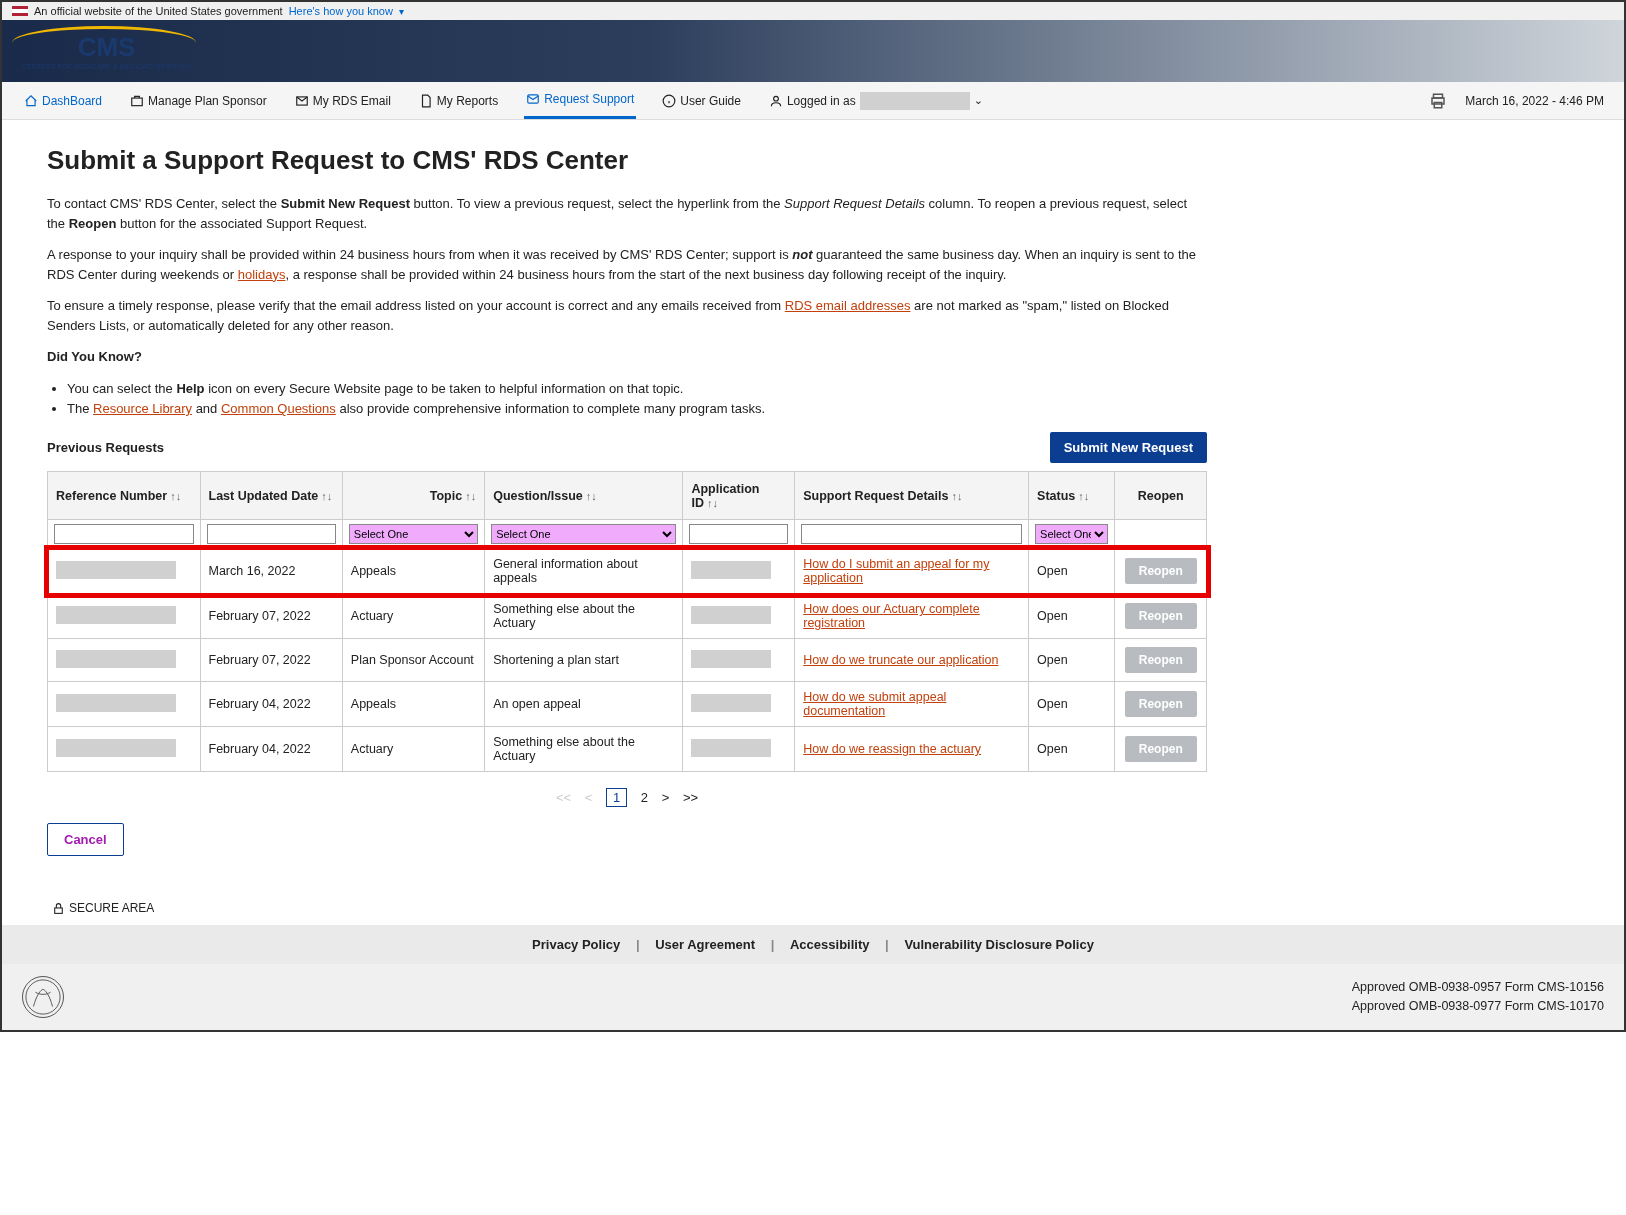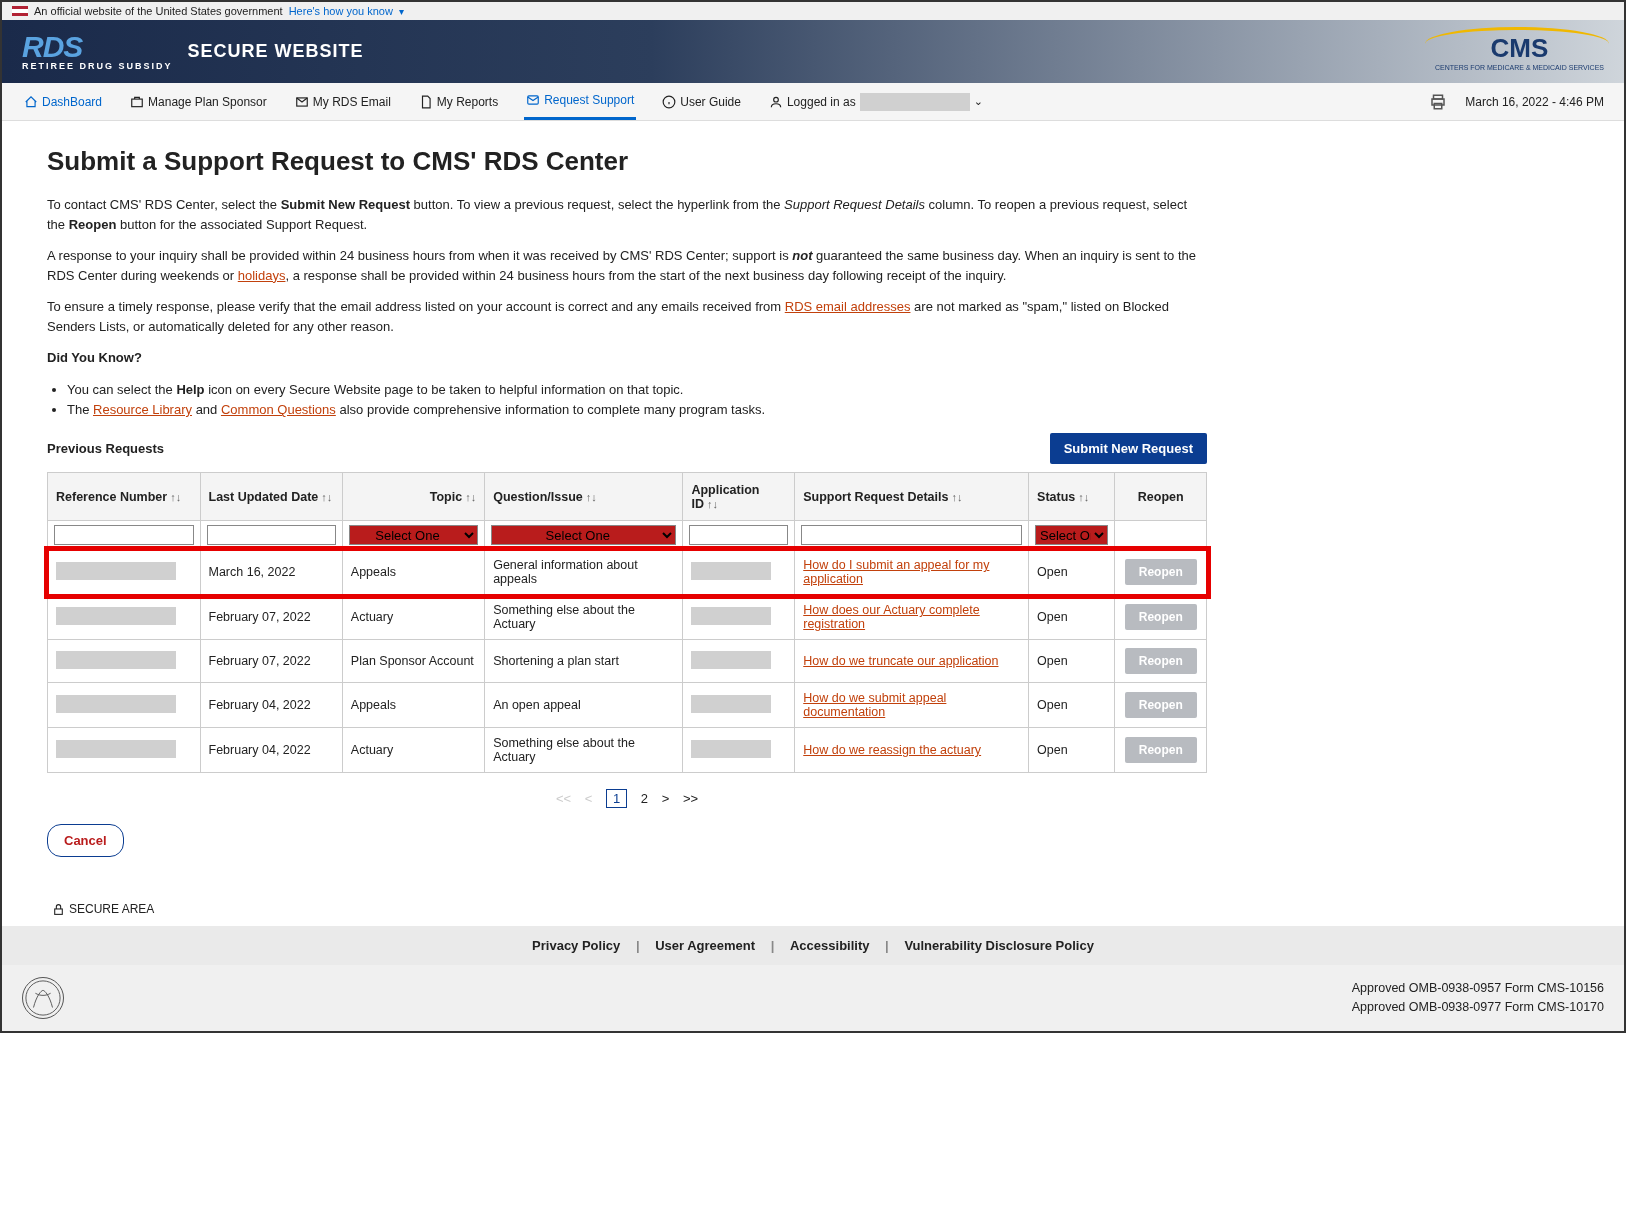--- a/index.html
+++ b/index.html
@@ -31,32 +31,32 @@
 .content li { font-size: 13px; line-height: 1.6; }
 .table-header-row { display: flex; justify-content: space-between; align-items: center; margin: 8px 0; }
 .prev-req { font-weight: bold; font-size: 13px; }
 .submit-btn { background: #0b3d91; color: #fff; border: none; padding: 8px 14px; font-size: 13px; border-radius: 2px; cursor: pointer; font-weight: bold; }
 table { border-collapse: collapse; width: 100%; margin-top: 4px; }
 th, td { border: 1px solid #ccc; padding: 8px; text-align: left; font-size: 12.5px; vertical-align: middle; }
 th { background: #f4f4f4; font-weight: bold; height: 48px; }
 .sort-icon { font-size: 11px; color: #666; margin-left: 3px; }
 .filter-row td { padding: 4px 6px; }
 .filter-input { width: 100%; border: 1px solid #888; height: 20px; background: #fff; }
-.filter-select { width: 100%; border: 1px solid #888; height: 20px; background: #b91c1c; font-size: 13px; text-align: center; }
+.filter-select { width: 100%; border: 1px solid #888; height: 20px; background: #f0abfc; font-size: 11px; }
 .highlight-box { outline: 5px solid #e60000; outline-offset: -1px; }
 .redact { background: #d0d0d0; width: 120px; height: 18px; display: inline-block; }
 .redact.sm { width: 80px; }
 .detail-link { color: #0066cc; text-decoration: underline; cursor: pointer; }
 .reopen-btn { background: #b8bbc0; color: #fff; border: none; padding: 6px 14px; font-size: 12px; border-radius: 2px; cursor: pointer; font-weight: bold; }
 td.reopen-cell, th.reopen-cell { text-align: center; }
 .pagination { text-align: center; margin: 18px 0; font-size: 13px; }
 .pagination span { margin: 0 5px; cursor: pointer; }
 .pagination .current { border: 1.5px solid #0b3d91; padding: 1px 6px; color: #0b3d91; }
 .pagination .disabled { color: #ccc; }
-.cancel-btn { border: 1.5px solid #0b3d91; color: #b91c1c; background: #fff; padding: 8px 16px; font-size: 13px; border-radius: 14px; cursor: pointer; font-weight: bold; }
+.cancel-btn { border: 1.5px solid #0b3d91; color: #a21caf; background: #fff; padding: 8px 16px; font-size: 13px; border-radius: 2px; cursor: pointer; font-weight: bold; }
 .secure-area { margin-top: 30px; font-size: 12px; display: flex; align-items: center; gap: 4px; padding-left: 50px; padding-bottom: 10px; }
 .footer-links { background: #eaeaea; padding: 12px 0; text-align: center; font-size: 13px; font-weight: bold; }
 .footer-links span { margin: 0 6px; color: #222; cursor: pointer; }
 .footer-links .sep { color: #888; }
 .footer-bottom { background: #f0f0f0; padding: 12px 20px; display: flex; justify-content: space-between; align-items: center; }
 .hhs-logo { width: 42px; height: 42px; border: 1px solid #555; border-radius: 50%; display: flex; align-items: center; justify-content: center; font-size: 9px; color: #555; }
 .omb { text-align: right; font-size: 12.5px; line-height: 1.5; }
 .col-ref { width: 150px; }
 .col-date { width: 140px; }
 .col-topic { width: 140px; text-align: right; }
@@ -70,27 +70,20 @@
 <body>
 
 <div class="gov-banner">
   <span class="flag"></span>
   <span>An official website of the United States government</span>
   <a href="#">Here's how you know</a>
   <span style="color:#0066cc;font-size:10px;">▾</span>
 </div>
 
 <div class="brand-bar">
-  <div class="rds-logo">
-    <div class="rds-mark">
-      <span class="big">RDS</span>
-      <span class="sub">RETIREE DRUG SUBSIDY</span>
-    </div>
-    <div class="secure-title">SECURE WEBSITE</div>
-  </div>
   <div style="text-align:center;">
     <div class="cms-logo">CMS</div>
     <span class="cms-sub">CENTERS FOR MEDICARE &amp; MEDICAID SERVICES</span>
   </div>
 </div>
 
 <div class="nav-bar">
   <div class="nav-left">
     <div class="nav-item" style="color:#0066cc;">
       <svg class="nav-icon" viewBox="0 0 24 24" fill="none" stroke="#0066cc" stroke-width="2">

